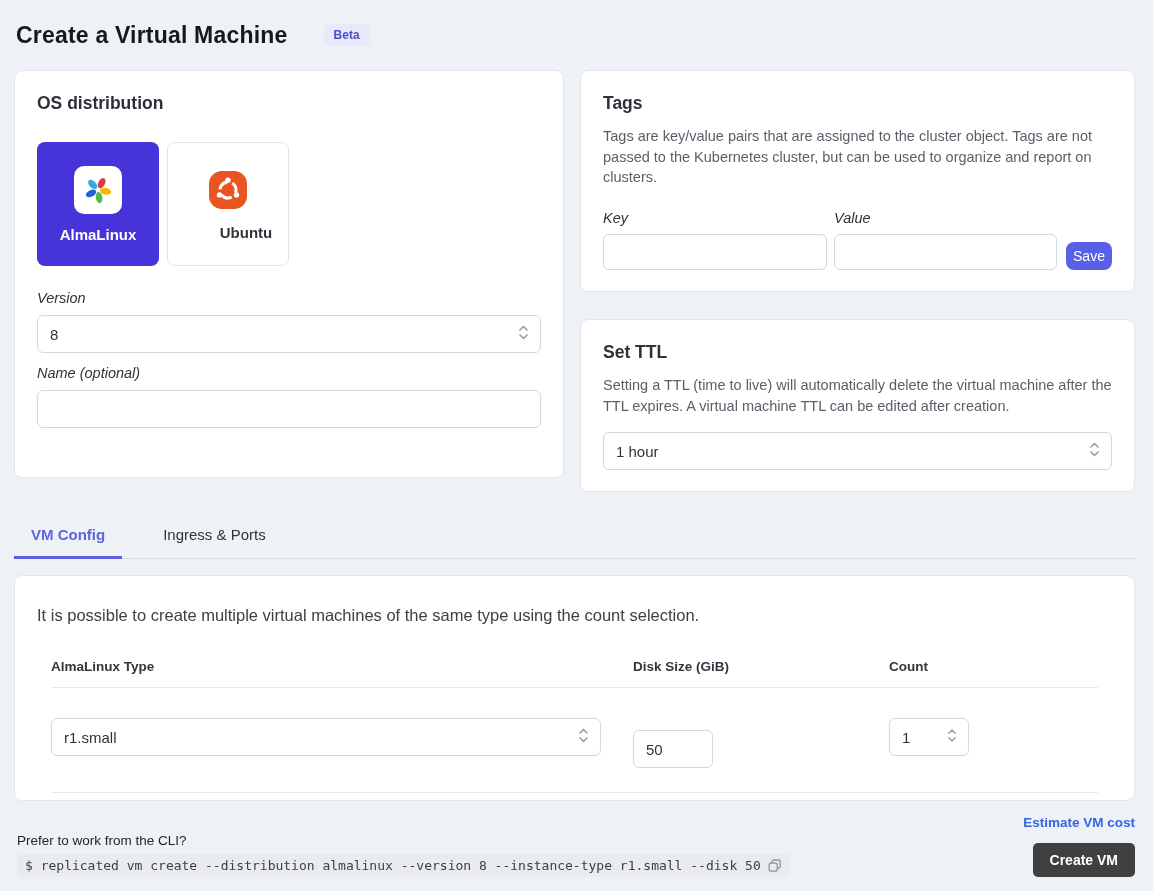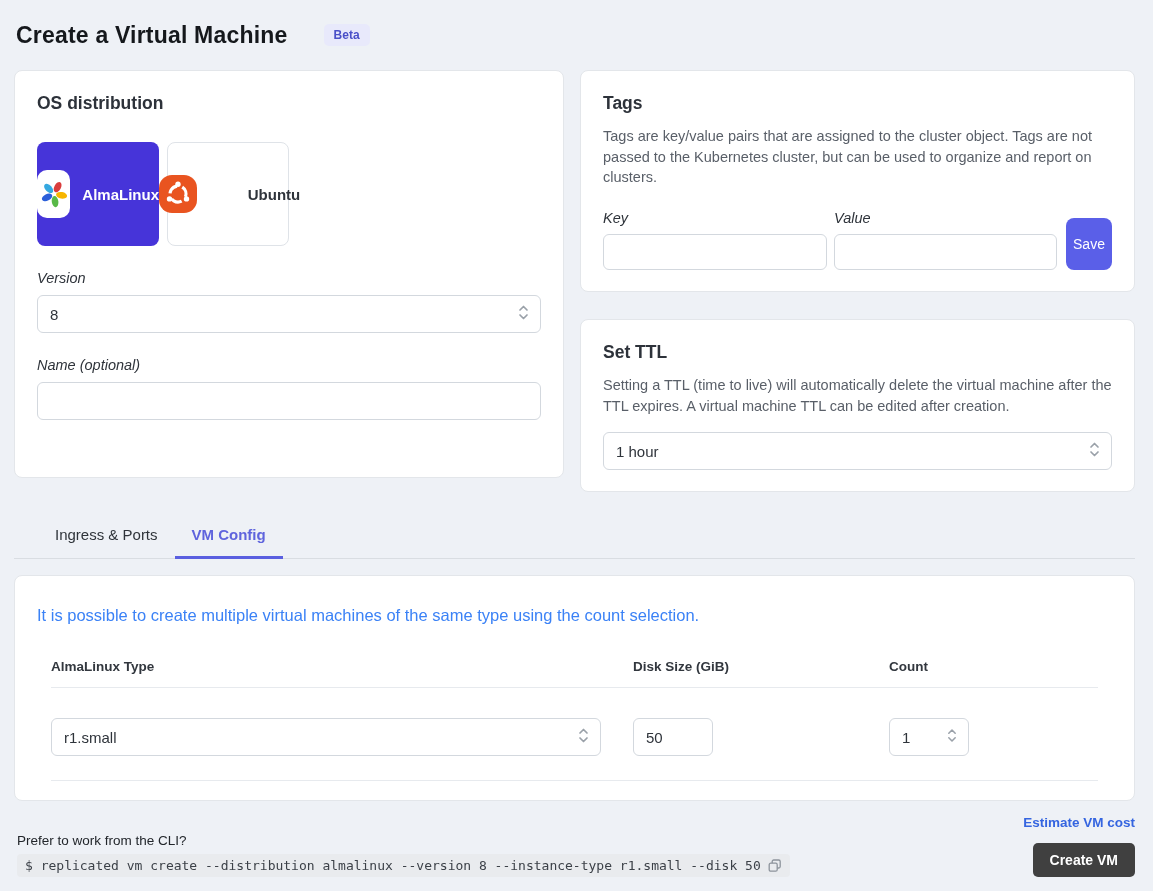--- a/index.html
+++ b/index.html
@@ -26,77 +26,77 @@
   .os-card { width:553px; height:408px; padding:22px; }
   .right-col { flex:1; display:flex; flex-direction:column; gap:27px; }
   .tags-card { height:222px; padding:22px; }
   .ttl-card  { height:173px; padding:22px; }
   .card-title { font-size:17.5px; font-weight:600; color:#2d323a; }
   .card-desc { font-size:14.5px; line-height:20.5px; color:#595f68; margin-top:12px; }
 
   
   .tiles { display:flex; gap:8px; margin-top:28px; }
   .tile {
-    width:122px; height:104px; border-radius:8px; display:flex; 
+    width:122px; height:124px; border-radius:8px; display:flex; flex-direction:column;
     align-items:center; justify-content:center; gap:12px; cursor:pointer;
   }
   .tile.selected { background:#4634d9; }
   .tile.unselected { background:#fff; border:1px solid #dfe3e8; }
   .tile-label { font-size:15px; font-weight:700; }
   .tile.selected .tile-label { color:#fff; }
   .tile.unselected .tile-label { color:#2f343b;padding-left:36px; }
   .alma-icon-box {
     width:48px; height:48px; background:#fff; border-radius:10px;
     display:flex; align-items:center; justify-content:center;
   }
 
   
   .field-label { font-size:14.5px; color:#2f343b;font-style:italic; }
   .os-card .version-label { margin-top:24px; }
-  .os-card .name-label { margin-top:24px; }
+  .os-card .name-label { margin-top:12px; }
   .text-input {
     width:100%; height:38px; border:1px solid #d3d8de; border-radius:6px;
     font-family:"Liberation Sans", sans-serif; font-size:15px; color:#2f343b;
     padding:0 12px; margin-top:9px; background:#fff; outline:none;
   }
   .select-box {
     position:relative; height:38px; border:1px solid #d3d8de; border-radius:6px;
     background:#fff; display:flex; align-items:center; padding:0 34px 0 12px;
     font-size:15px; color:#2f343b; margin-top:9px; cursor:pointer;
   }
   .select-box .chev { position:absolute; right:11px; top:50%; transform:translateY(-50%); }
 
   
   .kv-row { display:flex; margin-top:22px; }
   .kv-col-key { width:224px; margin-right:7px; }
   .kv-col-val { width:223px; margin-right:9px; }
   .kv-row .text-input { margin-top:8px; height:36px; }
   .save-btn {
-    align-self:flex-end; width:46px; height:52px; background:#5a5fe8; color:#fff;
+    align-self:flex-end; width:46px; height:28px; background:#5a5fe8; color:#fff;
     font-family:"Liberation Sans", sans-serif;
     border:none; border-radius:8px; font-size:14px; cursor:pointer;
   }
 
   
   .tabs { display:flex; margin:22px 18px 0 14px; border-bottom:1px solid #d9dde2; }
   .tab { font-size:15px; padding:12px 17px 13px 17px; margin-bottom:-1px; cursor:pointer; border-bottom:3px solid transparent; }
   .tab.active { color:#5f64dd; font-weight:700; border-bottom-color:#5a5fe0; }
   .tab.inactive { color:#2f343a; margin-left:24px; }
 
   
   .main-card { margin:16px 18px 0 14px; height:226px; padding:22px 22px 0 22px; }
-  .hint-text { font-size:16.5px; color:#3b82f6; margin-top:8px; }
+  .hint-text { font-size:16.5px; color:#404040; margin-top:8px; }
   .vm-table { margin:0 14px; }
   .vm-cols { display:grid; grid-template-columns:582px 256px 1fr; }
   .vm-head { margin-top:34px; }
   .col-header { font-size:13.5px; font-weight:700; color:#32373e; }
   .table-divider { height:1px; background:#e7eaee; margin-top:13px; }
   .vm-row { margin-top:30px; }
   .instance-select { width:550px; margin-top:0; }
-  .disk-input { width:80px; margin-top:0; }
+  .disk-input { width:80px; margin-top:12px; }
   .count-stepper {
     position:relative; width:80px; height:38px; border:1px solid #d3d8de; border-radius:6px;
     background:#fff; display:flex; align-items:center; padding:0 12px;
     font-size:15px; color:#2f343b;
   }
   .count-stepper .chev { position:absolute; right:11px; top:50%; transform:translateY(-50%); }
   .row-divider { height:1px; background:#e7eaee; margin:24px 14px 0 14px; }
 
   
   .footer { display:flex; justify-content:space-between; align-items:flex-end; margin:14px 18px 0 17px; }
@@ -212,22 +212,22 @@
               <path d="M2 5.5 L5.5 2 L9 5.5"></path>
                 <path d="M2 10.5 L5.5 14 L9 10.5"></path>
             </svg>
           </span>
         </div>
       </section>
     </div>
   </div>
 
   <nav class="tabs">
+    <div class="tab active">VM Config</div>
     <div class="tab inactive">Ingress &amp; Ports</div>
-    <div class="tab active">VM Config</div>
   </nav>
 
   <section class="card main-card">
     <div class="hint-text">It is possible to create multiple virtual machines of the same type using the count selection.</div>
 
     <div class="vm-table">
       <div class="vm-cols vm-head">
         <div class="col-header">AlmaLinux Type</div>
         <div class="col-header">Disk Size (GiB)</div>
         <div class="col-header">Count</div>

